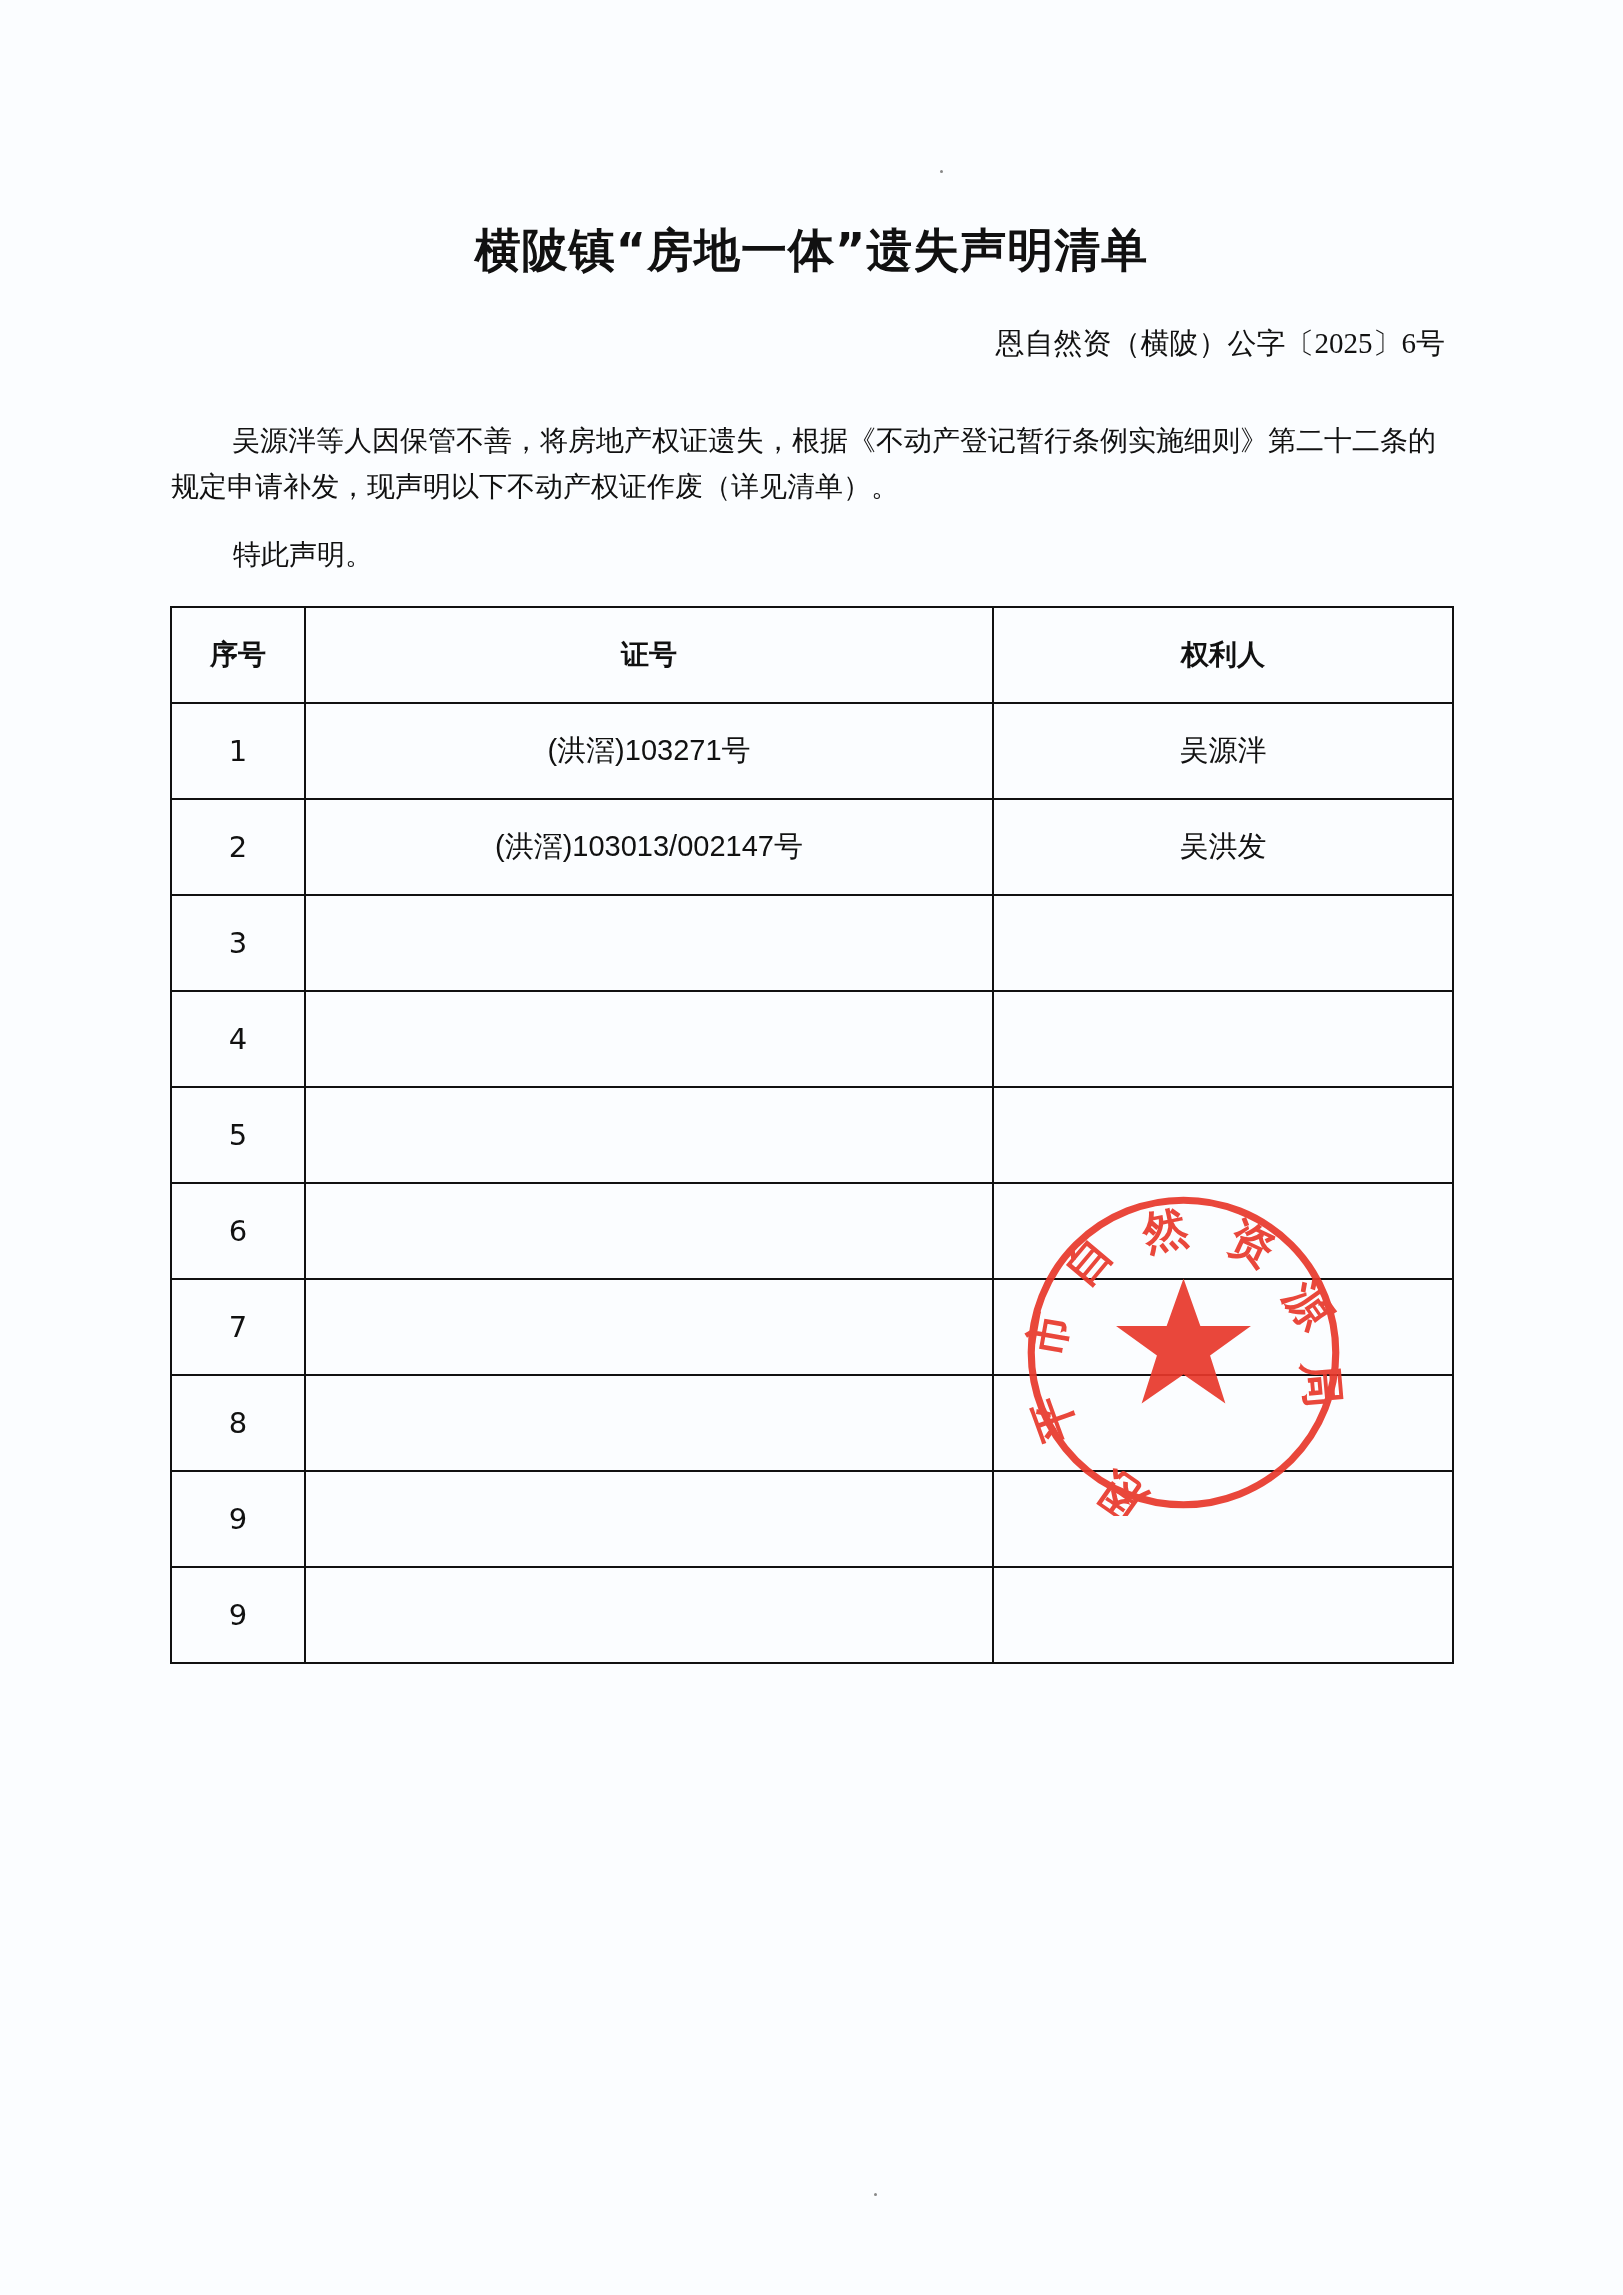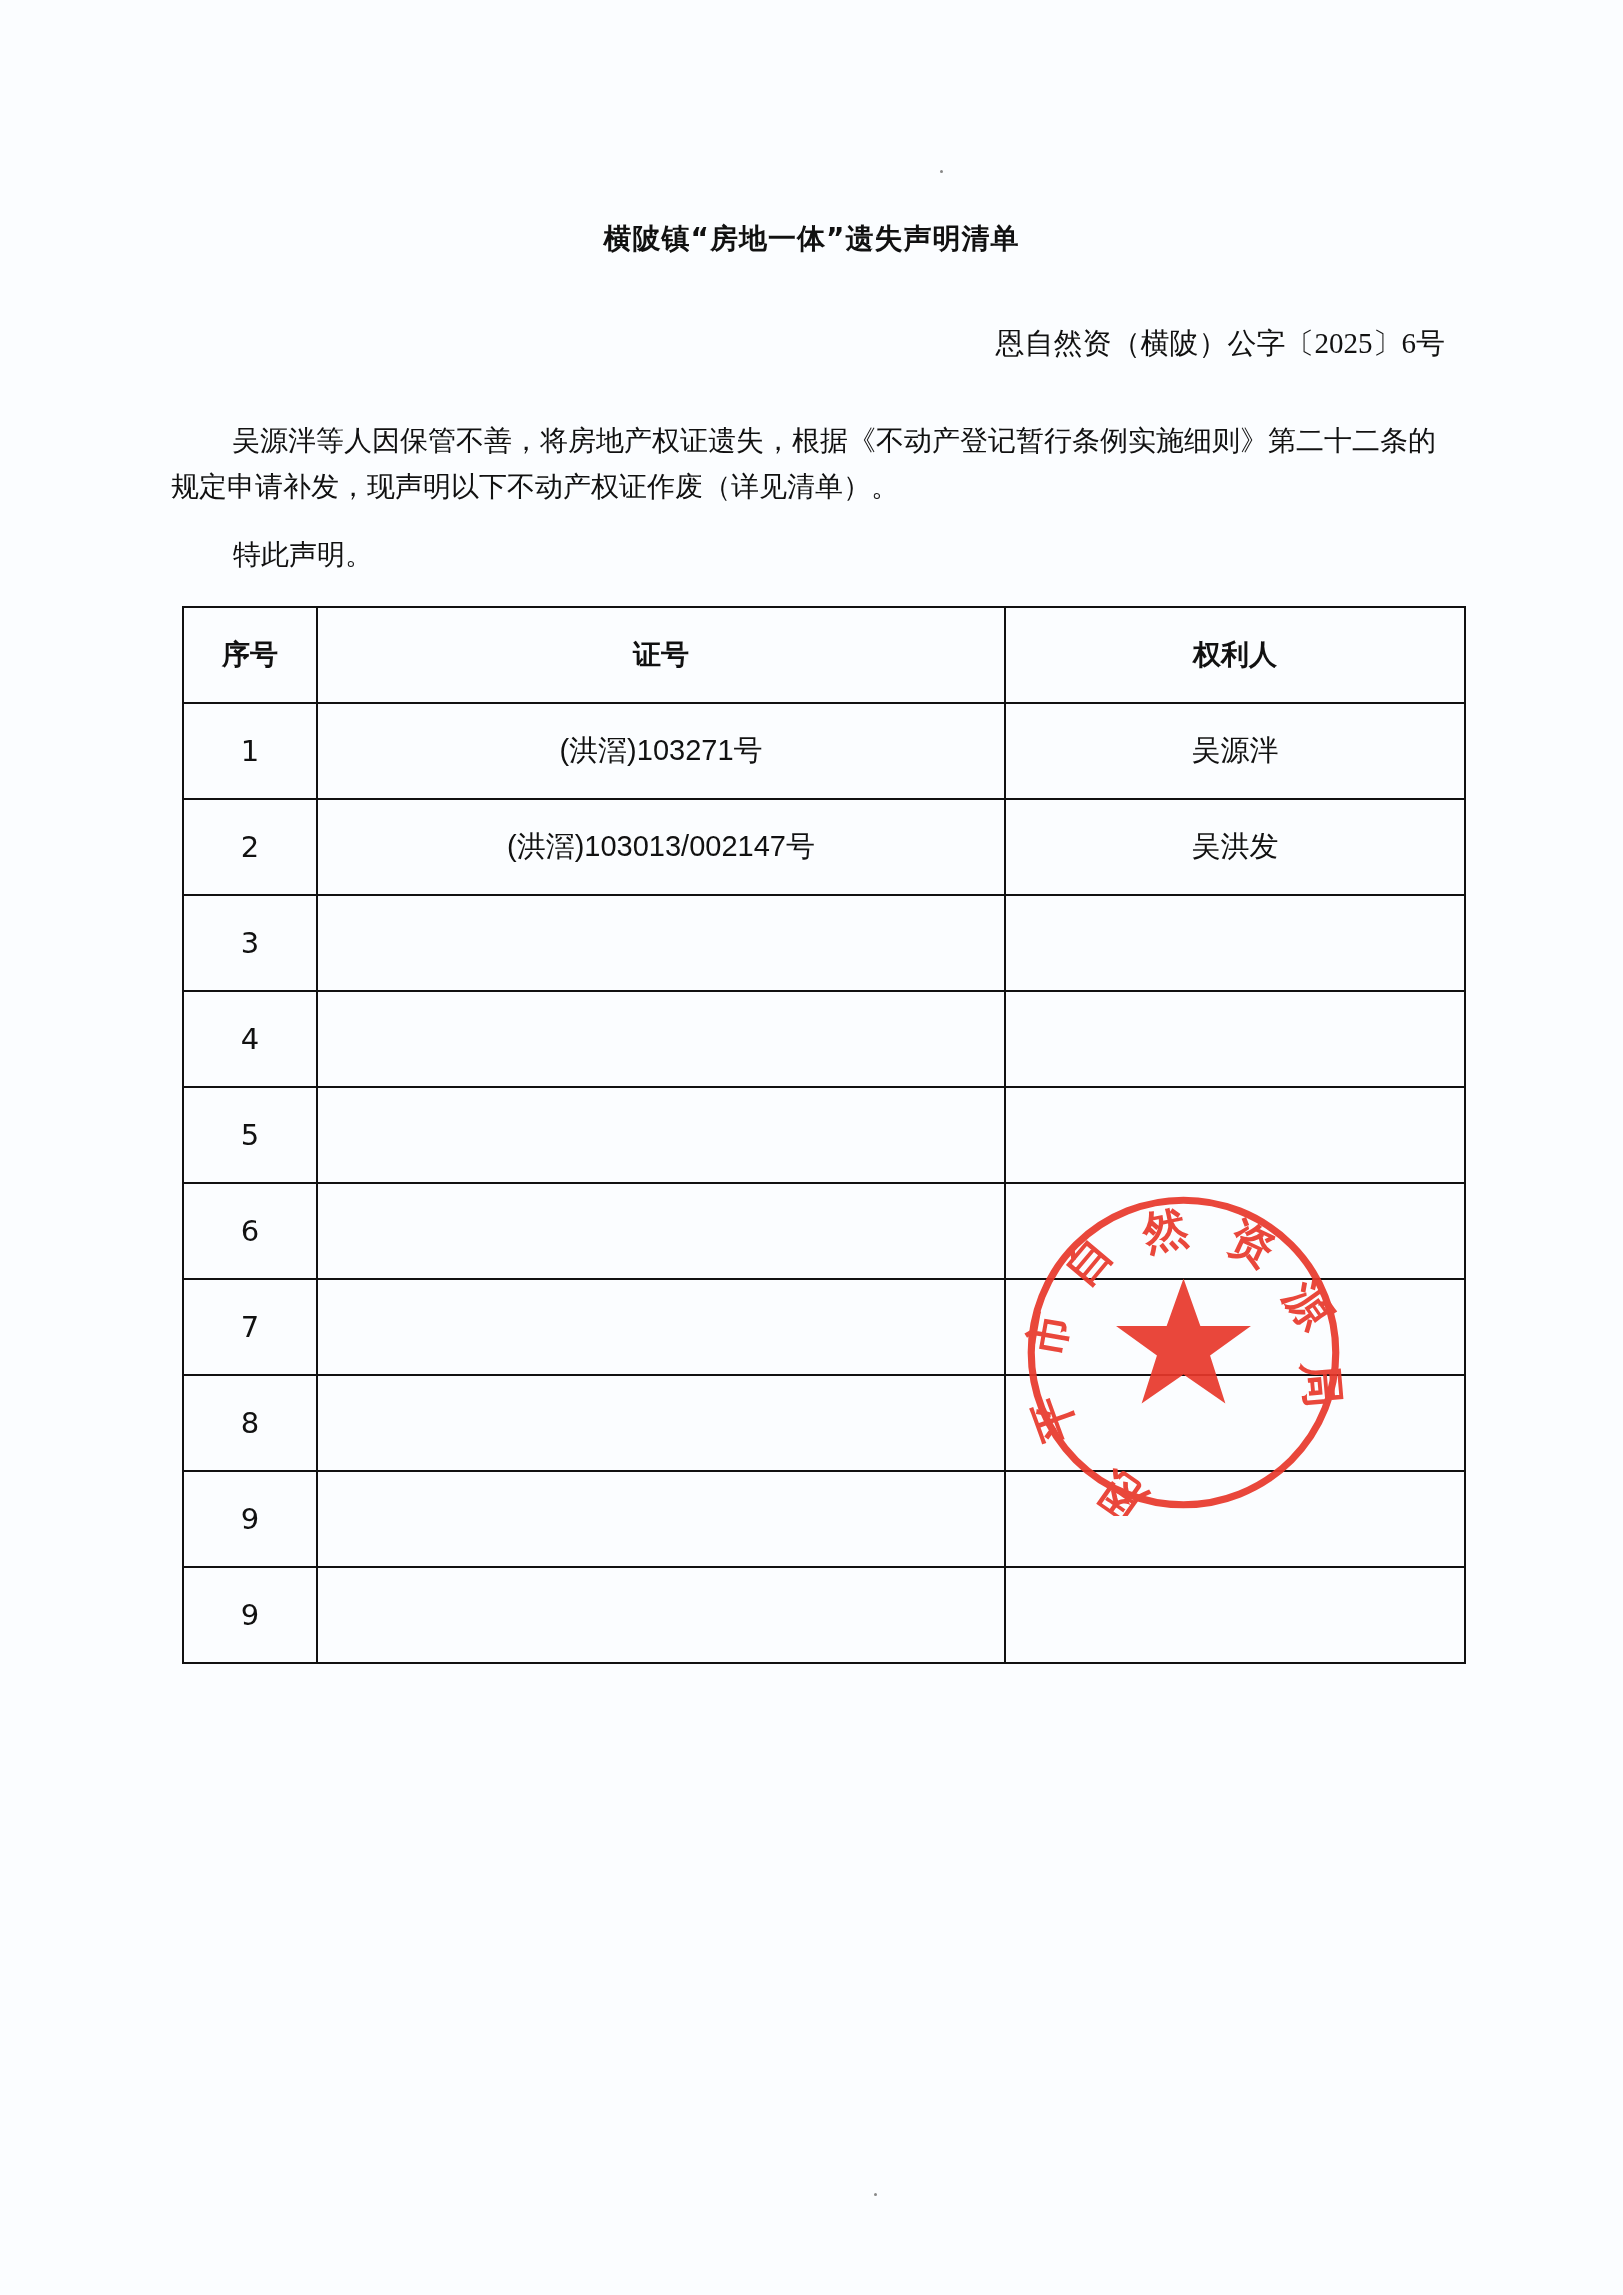--- a/index.html
+++ b/index.html
@@ -3,35 +3,35 @@
 <meta charset="utf-8">
 <style>
   html, body { margin:0; padding:0; }
   body {
     width:1623px; height:2295px; background:#fbfdff; position:relative; overflow:hidden;
     font-family:"DejaVu Serif","Liberation Serif",serif; color:#111;
   }
   .title {
     position:absolute; left:0; width:1623px; top:220px; text-align:center;
     font-family:"DejaVu Sans","Liberation Sans",sans-serif; font-weight:bold;
-    font-size:28px; letter-spacing:1px;
+    font-size:46px; letter-spacing:1px;
   }
   .docno {
     position:absolute; right:178px; top:324px; font-size:29px;
     font-family:Liberation Serif, serif;
   }
   .para {
     position:absolute; left:171px; width:1288px; font-size:28px; line-height:46px;
     font-family:"DejaVu Sans","Liberation Sans",sans-serif;
   }
   .p1 { top:418px; text-indent:61px; }
   .p2 { top:524px; left:233px;margin-top:8px; }
   table.list {
     position:absolute; left:170px; top:606px; width:1281px;
-    border-collapse:collapse; table-layout:fixed;margin-left:12px;
+    border-collapse:collapse; table-layout:fixed;
   }
   table.list td, table.list th {
     border:2.6px solid #111; height:91px; text-align:center; vertical-align:middle;
     font-size:29px; font-weight:normal; padding:0;
   }
   table.list tr { height:96px; }
   table.list th { font-family:"DejaVu Sans","Liberation Sans",sans-serif; font-weight:bold; font-size:28px; }
   td.num { font-family:"DejaVu Sans","Liberation Sans",sans-serif; }
   td.cert { font-family:Liberation Sans, sans-serif; }
   td.owner { font-family:Liberation Serif, serif; }

